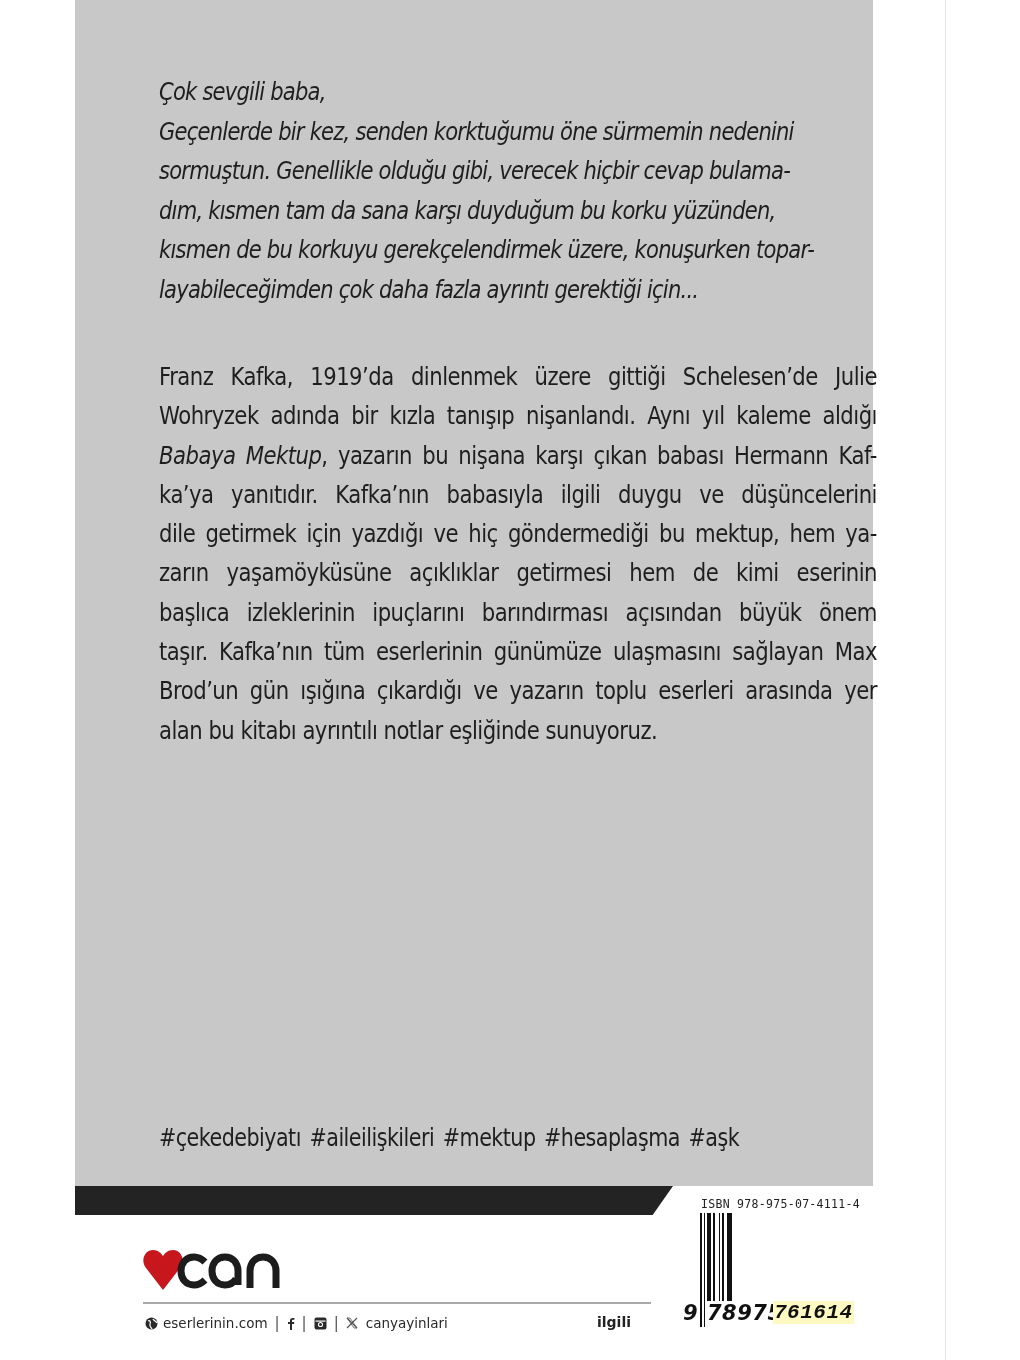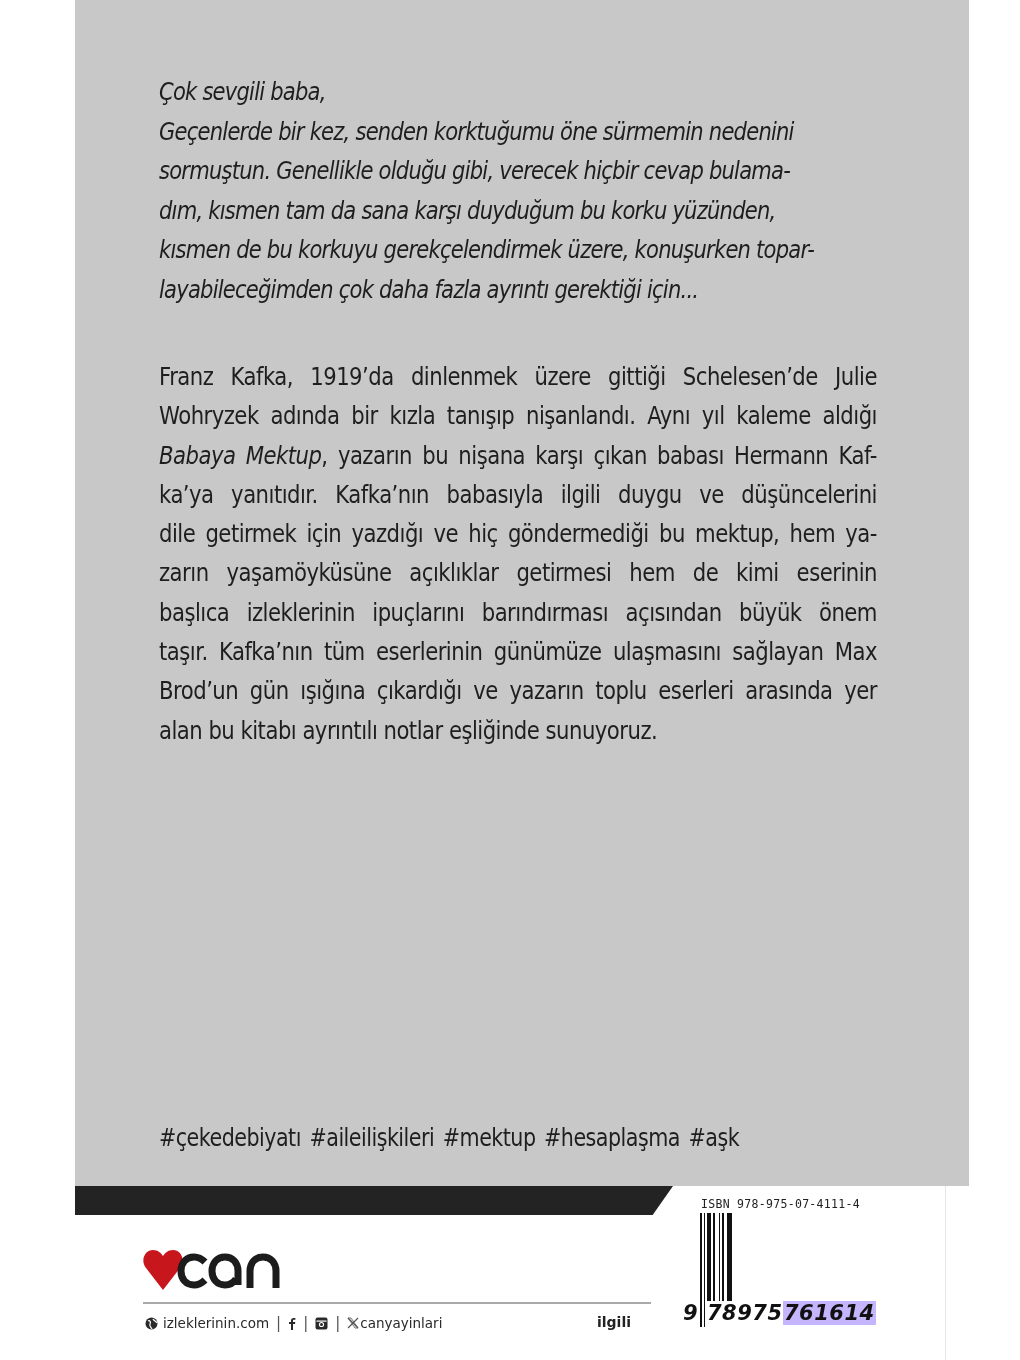--- a/index.html
+++ b/index.html
@@ -5,21 +5,21 @@
   html, body { margin:0; padding:0; }
   body {
     width:1020px; height:1360px; background:#ffffff; position:relative; overflow:hidden;
     font-family:"Liberation Sans", "DejaVu Sans", sans-serif; color:#1c1c1c;
   }
   .cover {
     position:absolute; left:75px; top:0; width:870px; height:1360px;
     background:#ffffff; border-right:1px solid #e6e6e6;
   }
   .panel {
-    position:absolute; left:0; top:0; width:894px; height:1186px; background:#c8c8c8;
+    position:absolute; left:0; top:0; width:798px; height:1186px; background:#c8c8c8;
   }
   .quote {
     position:absolute; left:84px; top:72px; width:716px;
     font-family:"DejaVu Sans", sans-serif; font-style:italic; font-size:24.5px;
     line-height:39.6px; letter-spacing:-0.9px; color:#1e1e1e; margin:0;
     transform:scaleX(0.86); transform-origin:left top; width:832px;
   }
   .quote p { margin:0; white-space:nowrap; }
   .blurb {
     position:absolute; left:84px; top:357px;
@@ -65,21 +65,21 @@
   .bars { position:absolute; left:17px; top:16px; height:115px; display:flex; align-items:flex-start; }
   .bars i { display:block; background:#111; height:100px; }
   .bars i.long { height:114px; }
   .bars b { display:block; height:100px; }
   .digits {
     position:absolute; left:0px; top:104px; font-family:"DejaVu Sans", sans-serif; font-size:21px;
     color:#111; white-space:nowrap; letter-spacing:0.5px;
   }
   .digits .g1 { position:absolute; left:0; }
   .digits .g2 { position:absolute; left:23px; background:#fff; padding:0 1px; }
-  .digits .g3 { position:absolute; left:100px; background:#c4b5fd; padding:0 1px; }
+  .digits .g3 { position:absolute; left:90px; background:#fef9c3; padding:0 1px;font-family:Liberation Mono, monospace; }
 </style>
 </head>
 <body>
 
 
 
 <div class="cover">
   <div class="panel">
 
     <div class="quote">
@@ -122,21 +122,21 @@
 
   <div class="footer-rule"></div>
 
   <div class="footer-links">
     <span class="ico">
       <svg width="13" height="13" viewBox="0 0 13 13">
           <circle cx="6.5" cy="6.5" r="6" fill="#2a2a2a"></circle>
           <path d="M3 4 C5 3 6 5 5 7 C4 9 6 10 7 12 M8 2 C9 4 11 4 12 6" stroke="#fff" stroke-width="1.2" fill="none"></path>
         </svg>
     </span>
-    <span style="margin-left:5px">izleklerinin.com</span>
+    <span style="margin-left:5px">eserlerinin.com</span>
     <span class="sep">|</span>
     <span class="ico">
         <svg width="8" height="13" viewBox="0 0 8 13">
           <path d="M5 13 V7 H7 L7.3 5 H5 V3.8 C5 3.2 5.3 2.8 6 2.8 H7.4 V1 C7 1 6.3 0.9 5.6 0.9 C4 0.9 3 1.9 3 3.6 V5 H1 V7 H3 V13 Z" fill="#2a2a2a"></path>
         </svg>
       </span>
     <span class="sep">|</span>
     <span class="ico">
         <svg width="13" height="13" viewBox="0 0 13 13">
           <rect x="0.5" y="0.5" width="12" height="12" rx="2" fill="#2a2a2a"></rect>
@@ -145,21 +145,21 @@
           <circle cx="6.5" cy="7.5" r="1.5" fill="#2a2a2a"></circle>
         </svg>
       </span>
     <span class="sep">|</span>
     <span class="ico">
         <svg width="12" height="12" viewBox="0 0 12 12">
           <path d="M1 1 L11 11 M11 1 L1 11" stroke="#555" stroke-width="1.2"></path>
           <path d="M1 1 L4 1 L11 11 L8 11 Z" fill="none" stroke="#555" stroke-width="0.8"></path>
         </svg>
       </span>
-    <span style="margin-left:1px">canyayinlari</span>
+    <span style="margin-left:8px">canyayinlari</span>
   </div>
 
   <div class="category">ilgili</div>
 
   <div class="barcode-wrap">
     <div class="isbn-text">ISBN 978-975-07-4111-4</div>
     <div class="bars">
       <i class="long" style="width:1.5px"></i>
         <b style="width:2px"></b>
         <i class="long" style="width:1.5px"></i>

